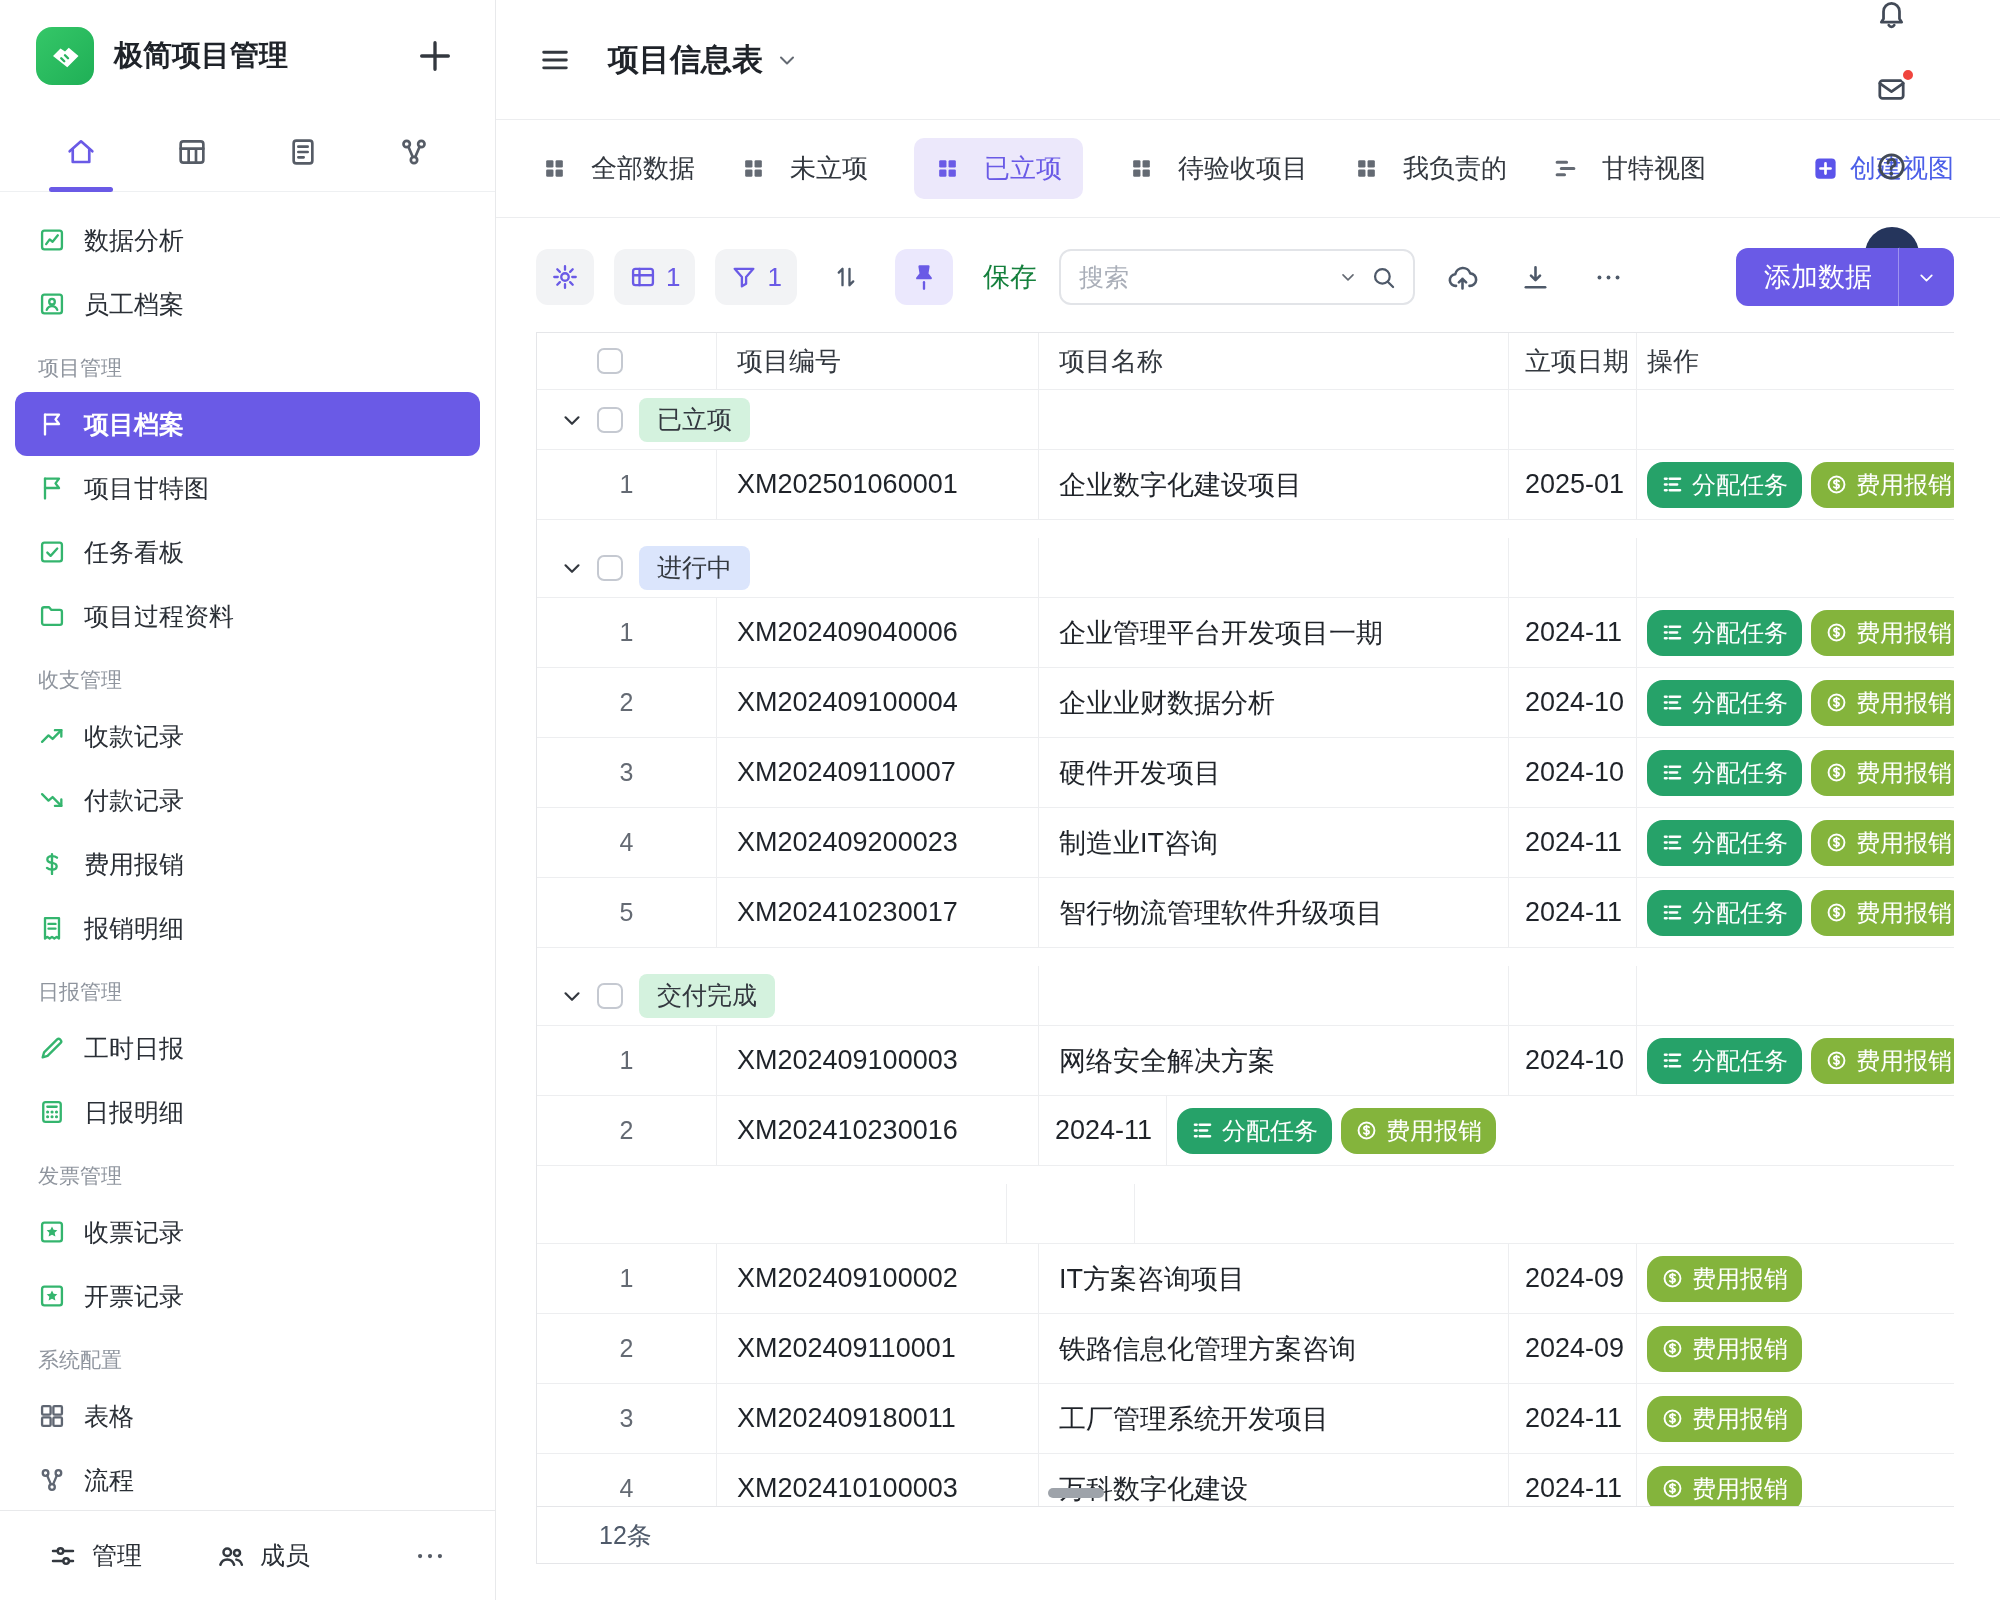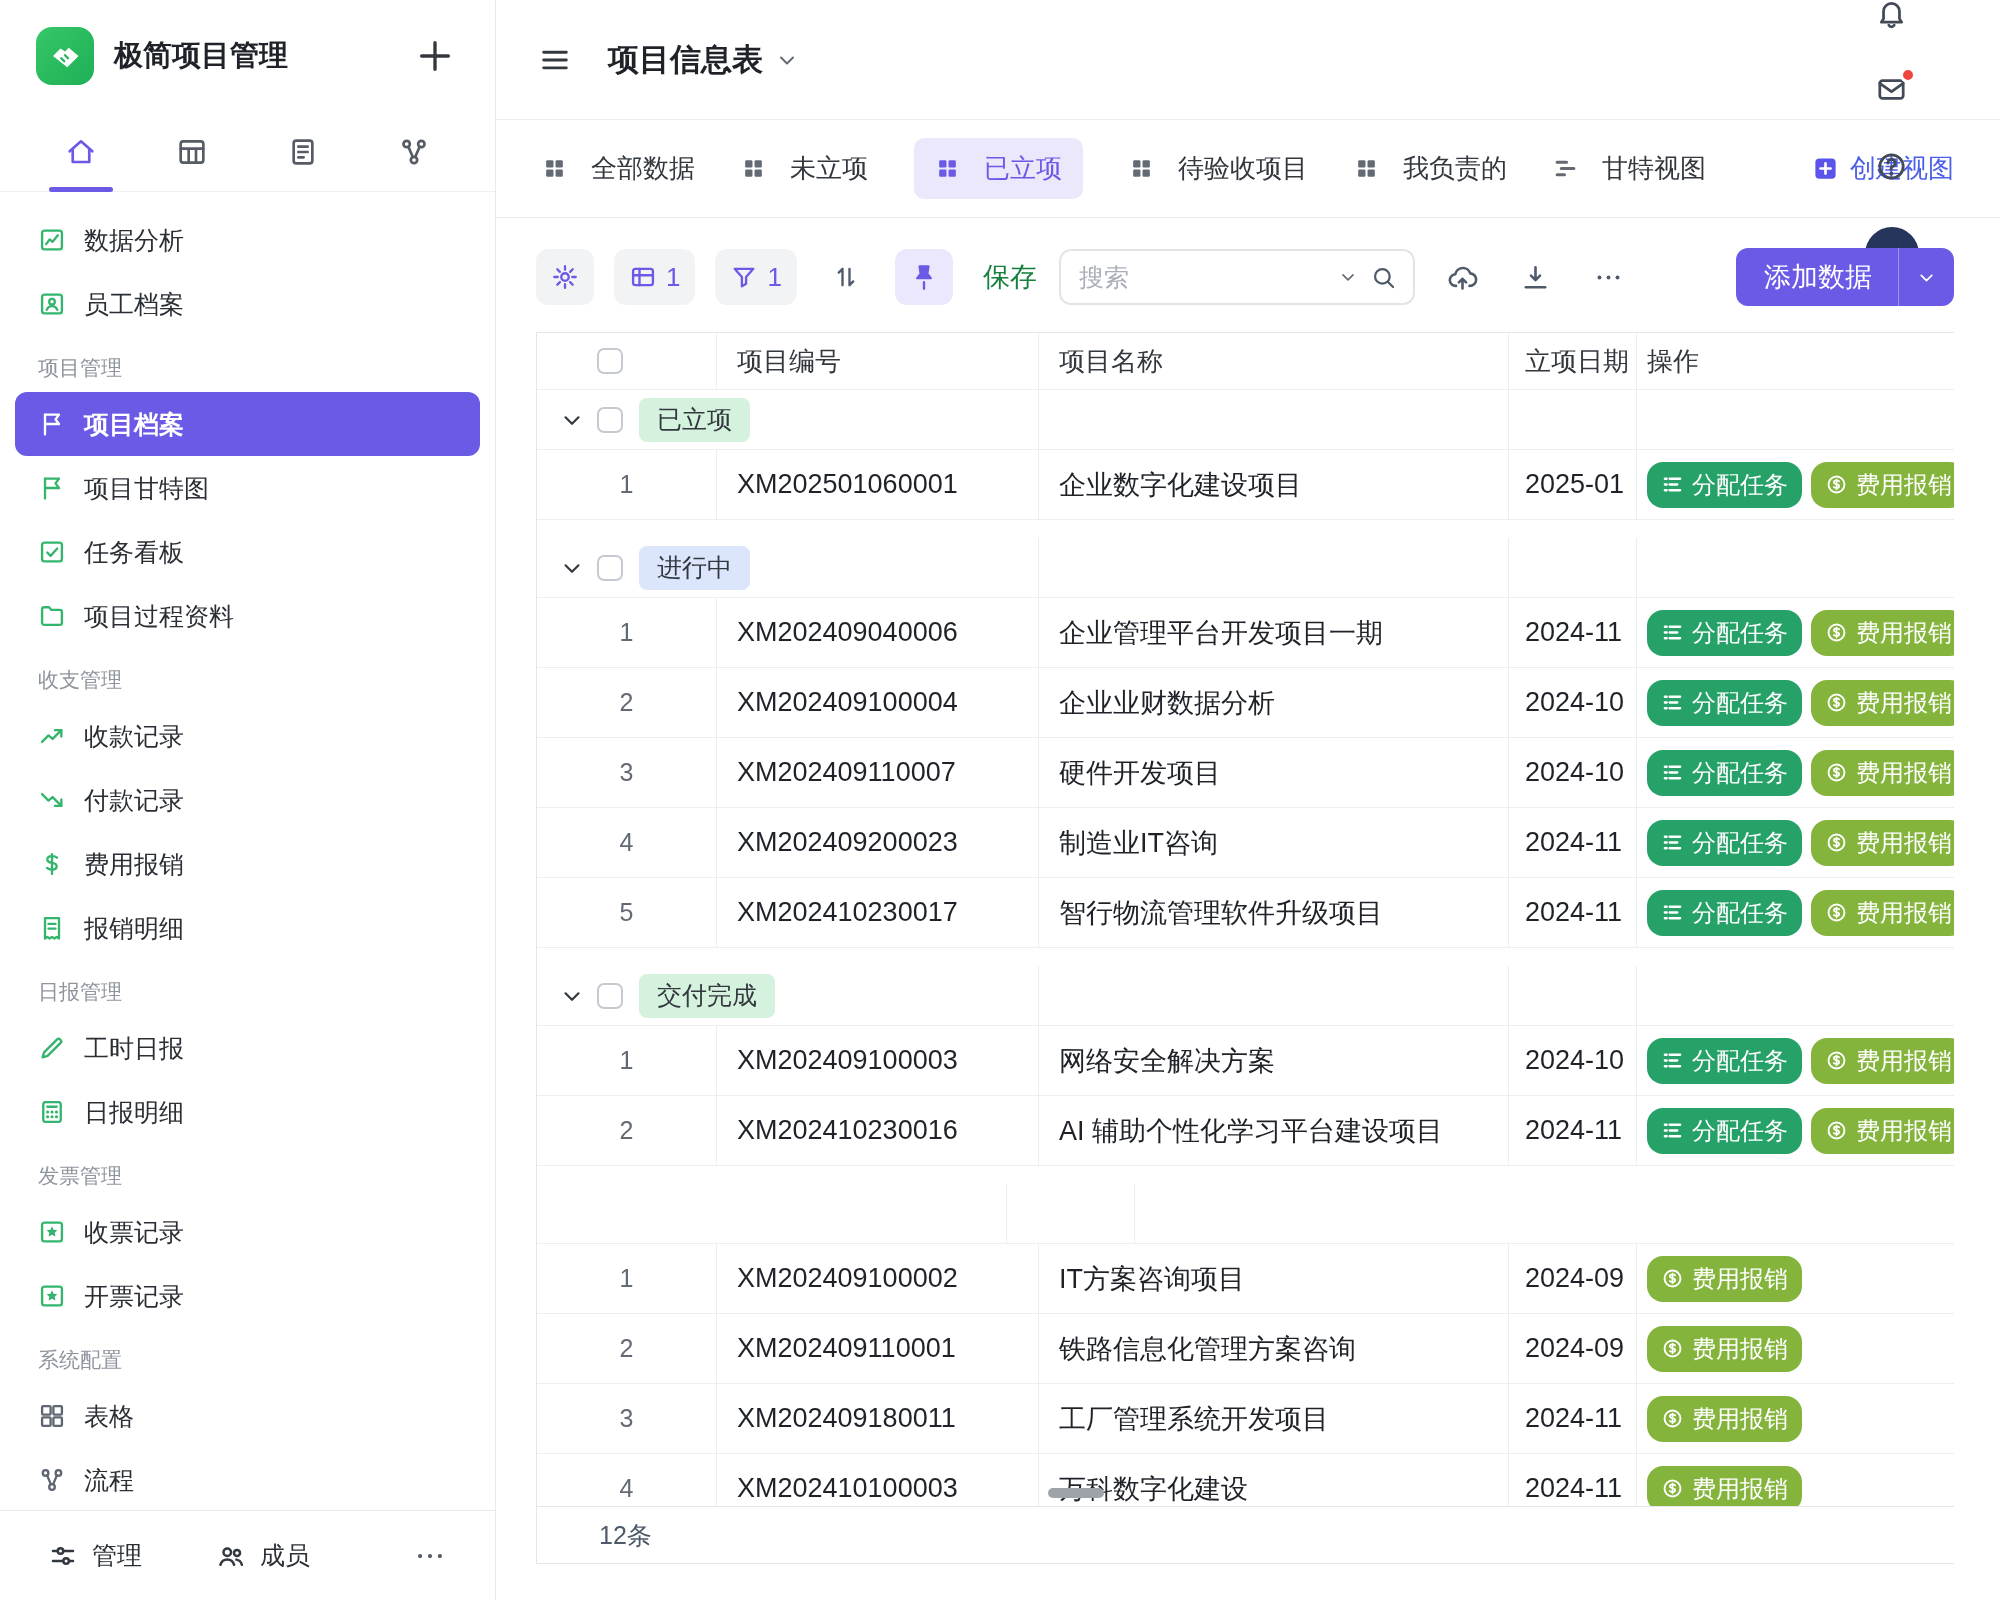--- a/index.html
+++ b/index.html
@@ -819,21 +819,20 @@
                 </span>
            <span>费用报销</span>
          </span>
             </div>
        </div>
           <div class="trow data-row">
          <div class="cell c-check">
            <span>2</span>
          </div>
          <div class="cell c-code">XM202410230016</div>
-         <div class="cell c-name">AI 辅助个性化学习平台建设项目</div>
          <div class="cell c-date">2024-11</div>
          <div class="cell c-actions">
               <span class="abtn assign">
            <span class="icn">
                   <svg viewBox="0 0 24 24" fill="none" stroke="currentColor" stroke-width="2" stroke-linecap="round" stroke-linejoin="round">
                     <path d="M4 6h2M9 6h11M4 12h2M9 12h8M4 18h2M9 18h11" stroke-width="2.4"></path>
                   </svg>
                 </span>
            <span>分配任务</span>
          </span>

